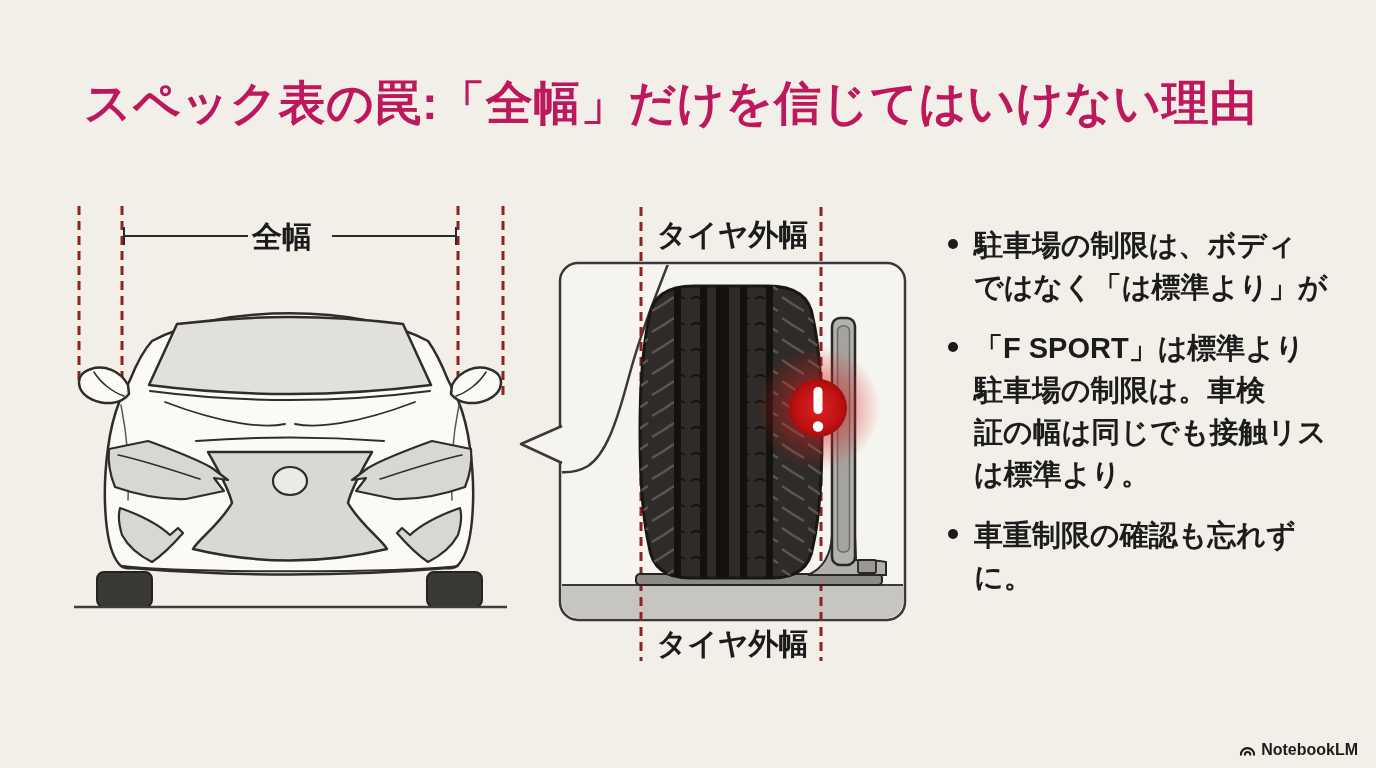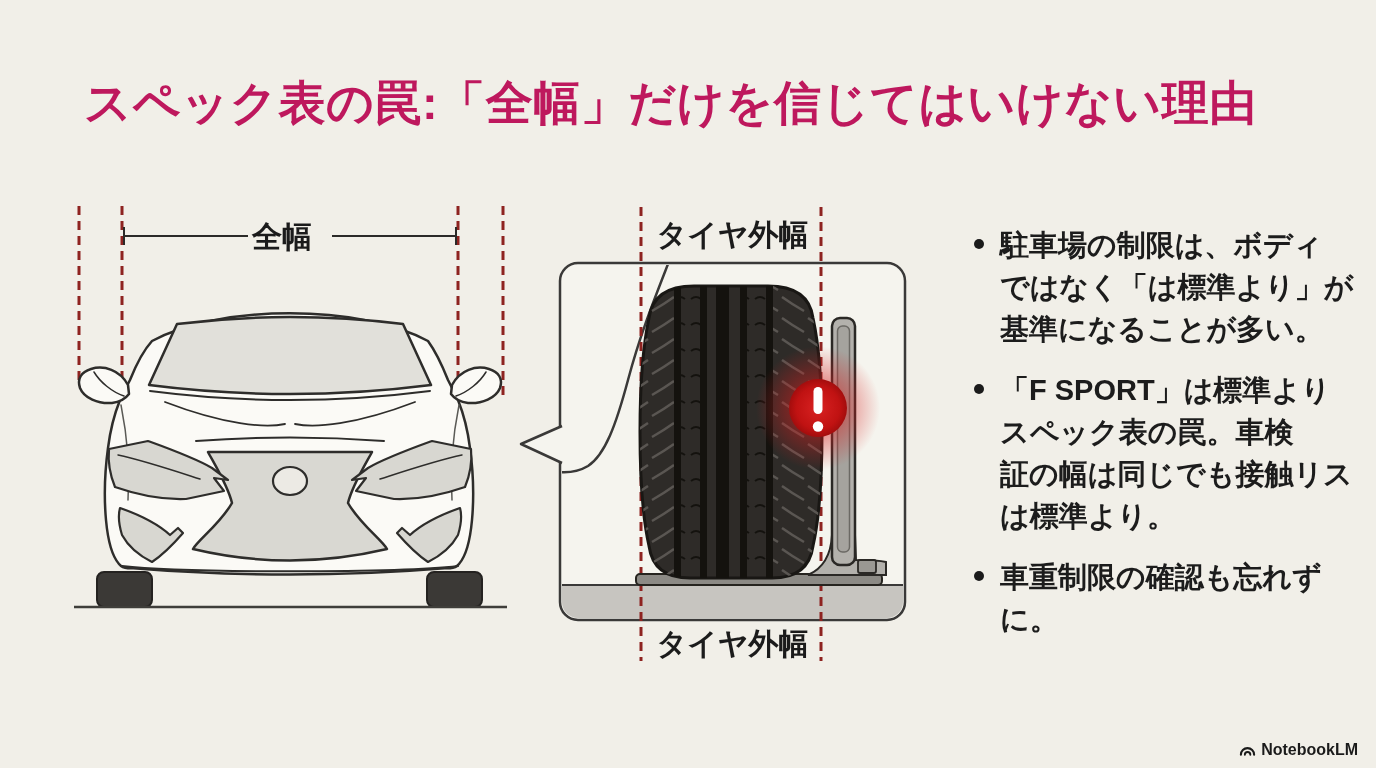--- a/index.html
+++ b/index.html
@@ -20,21 +20,21 @@
   .diagram-label{
     position:absolute;font-size:30px;font-weight:800;
     text-align:center;color:#1b1b1b;white-space:nowrap;
   }
   #label-zenpuku{left:222px;top:217px;width:120px;}
   #label-tire-top{left:650px;top:215px;width:165px;}
   #label-tire-bottom{left:650px;top:624px;width:165px;}
   .svg-layer{position:absolute;}
   #car-svg{left:60px;top:195px;}
   #tire-svg{left:510px;top:200px;}
-  .notes{position:absolute;left:974px;top:224px;width:402px;}
+  .notes{position:absolute;left:948px;top:224px;width:402px;}
   .note-item{display:flex;gap:16px;margin:0 0 19px 0;}
   .note-dot{flex:none;width:10px;height:10px;border-radius:50%;background:#1b1b1b;margin-top:15px;}
   .note-lines{font-size:29px;line-height:42px;font-weight:600;color:#1c1c1c;}
   .watermark{
     position:absolute;right:18px;bottom:9px;
     display:flex;align-items:center;gap:4px;
     font-size:16px;font-weight:700;color:#1b1b1b;
   }
 </style>
 </head>
@@ -215,28 +215,27 @@
   </svg>
   <div class="diagram-label" id="label-tire-top">タイヤ外幅</div>
   <div class="diagram-label" id="label-tire-bottom">タイヤ外幅</div>
 
   <div class="notes">
     <div class="note-item">
       <span class="note-dot"></span>
       <div class="note-lines">
         <div>駐車場の制限は、ボディ</div>
         <div>ではなく「は標準より」が</div>
-        <div>基準になることが多い。</div>
       </div>
     </div>
     <div class="note-item">
       <span class="note-dot"></span>
       <div class="note-lines">
         <div>「F SPORT」は標準より</div>
-        <div>スペック表の罠。車検</div>
+        <div>駐車場の制限は。車検</div>
         <div>証の幅は同じでも接触リス</div>
         <div>は標準より。</div>
       </div>
     </div>
     <div class="note-item">
       <span class="note-dot"></span>
       <div class="note-lines">
         <div>車重制限の確認も忘れず</div>
         <div>に。</div>
       </div>

